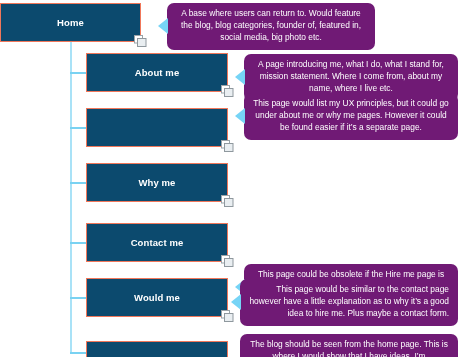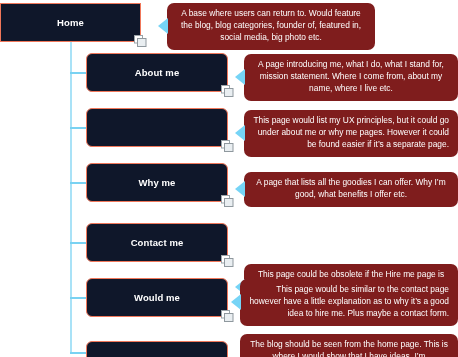--- a/index.html
+++ b/index.html
@@ -37,21 +37,21 @@
     position: absolute;
     left: 70px;
     width: 17px;
     height: 2px;
     background: #79d2f2;
   }
 
   
   .node {
     position: absolute;
-    background: #0f172a;
+    background: #0c4a6e;
     border: 1px solid #f0775a;
     box-sizing: border-box;
     display: flex;
     align-items: center;
     justify-content: center;
   }
   .node-label {
     color: #ffffff;
     font-size: 9.5px;
     font-weight: bold;
@@ -63,36 +63,35 @@
   .node.root {
     left: 0px;
     top: 3px;
     width: 141px;
     height: 39px;
   }
   .node.child {
     left: 86px;
     width: 142px;
     height: 39px;
-    border-radius: 6px;
   }
 
   
   .pages-icon {
     position: absolute;
     right: -7px;
     bottom: -6px;
     width: 13px;
     height: 12px;
   }
 
   
   .callout {
     position: absolute;
-    background: #7f1d1d;
+    background: #701a75;
     border-radius: 7px;
     box-sizing: border-box;
     padding: 5px 9px 6px 9px;
     color: #ffffff;
     font-size: 8.4px;
     line-height: 1.42;
     text-align: center;
     user-select: none;
   }
   .callout .tail {
@@ -144,35 +143,31 @@
     <span class="tail"></span>
     <span>A page introducing me, what I do, what I stand for, mission statement. Where I come from, about my name, where I live etc.</span>
   </div>
 
   <div class="node child" style="top:108px">
     <svg class="pages-icon" viewBox="0 0 13 12">
       <rect x="0.5" y="0.5" width="8" height="7.5" fill="#ffffff" stroke="#9aa3a8" stroke-width="1"></rect>
       <rect x="3.5" y="3.5" width="8.5" height="8" fill="#e9eef1" stroke="#8f989e" stroke-width="1"></rect>
     </svg>
   </div>
-  <div class="callout" style="left:244px; top:110px; width:214px;text-align:right;">
+  <div class="callout" style="left:244px; top:93px; width:214px;">
     <span class="tail"></span>
     <span>This page would list my UX principles, but it could go under about me or why me pages. However it could be found easier if it’s a separate page.</span>
   </div>
 
   <div class="node child" style="top:163px">
     <span class="node-label">Why me</span>
     <svg class="pages-icon" viewBox="0 0 13 12">
       <rect x="0.5" y="0.5" width="8" height="7.5" fill="#ffffff" stroke="#9aa3a8" stroke-width="1"></rect>
       <rect x="3.5" y="3.5" width="8.5" height="8" fill="#e9eef1" stroke="#8f989e" stroke-width="1"></rect>
     </svg>
-  </div>
-  <div class="callout" style="left:244px; top:172px; width:214px;">
-    <span class="tail"></span>
-    <span>A page that lists all the goodies I can offer. Why I’m good, what benefits I offer etc.</span>
   </div>
 
   <div class="node child" style="top:223px">
     <span class="node-label">Contact me</span>
     <svg class="pages-icon" viewBox="0 0 13 12">
       <rect x="0.5" y="0.5" width="8" height="7.5" fill="#ffffff" stroke="#9aa3a8" stroke-width="1"></rect>
       <rect x="3.5" y="3.5" width="8.5" height="8" fill="#e9eef1" stroke="#8f989e" stroke-width="1"></rect>
     </svg>
   </div>
   <div class="callout" style="left:244px; top:224px; width:214px;margin-top:40px;">

